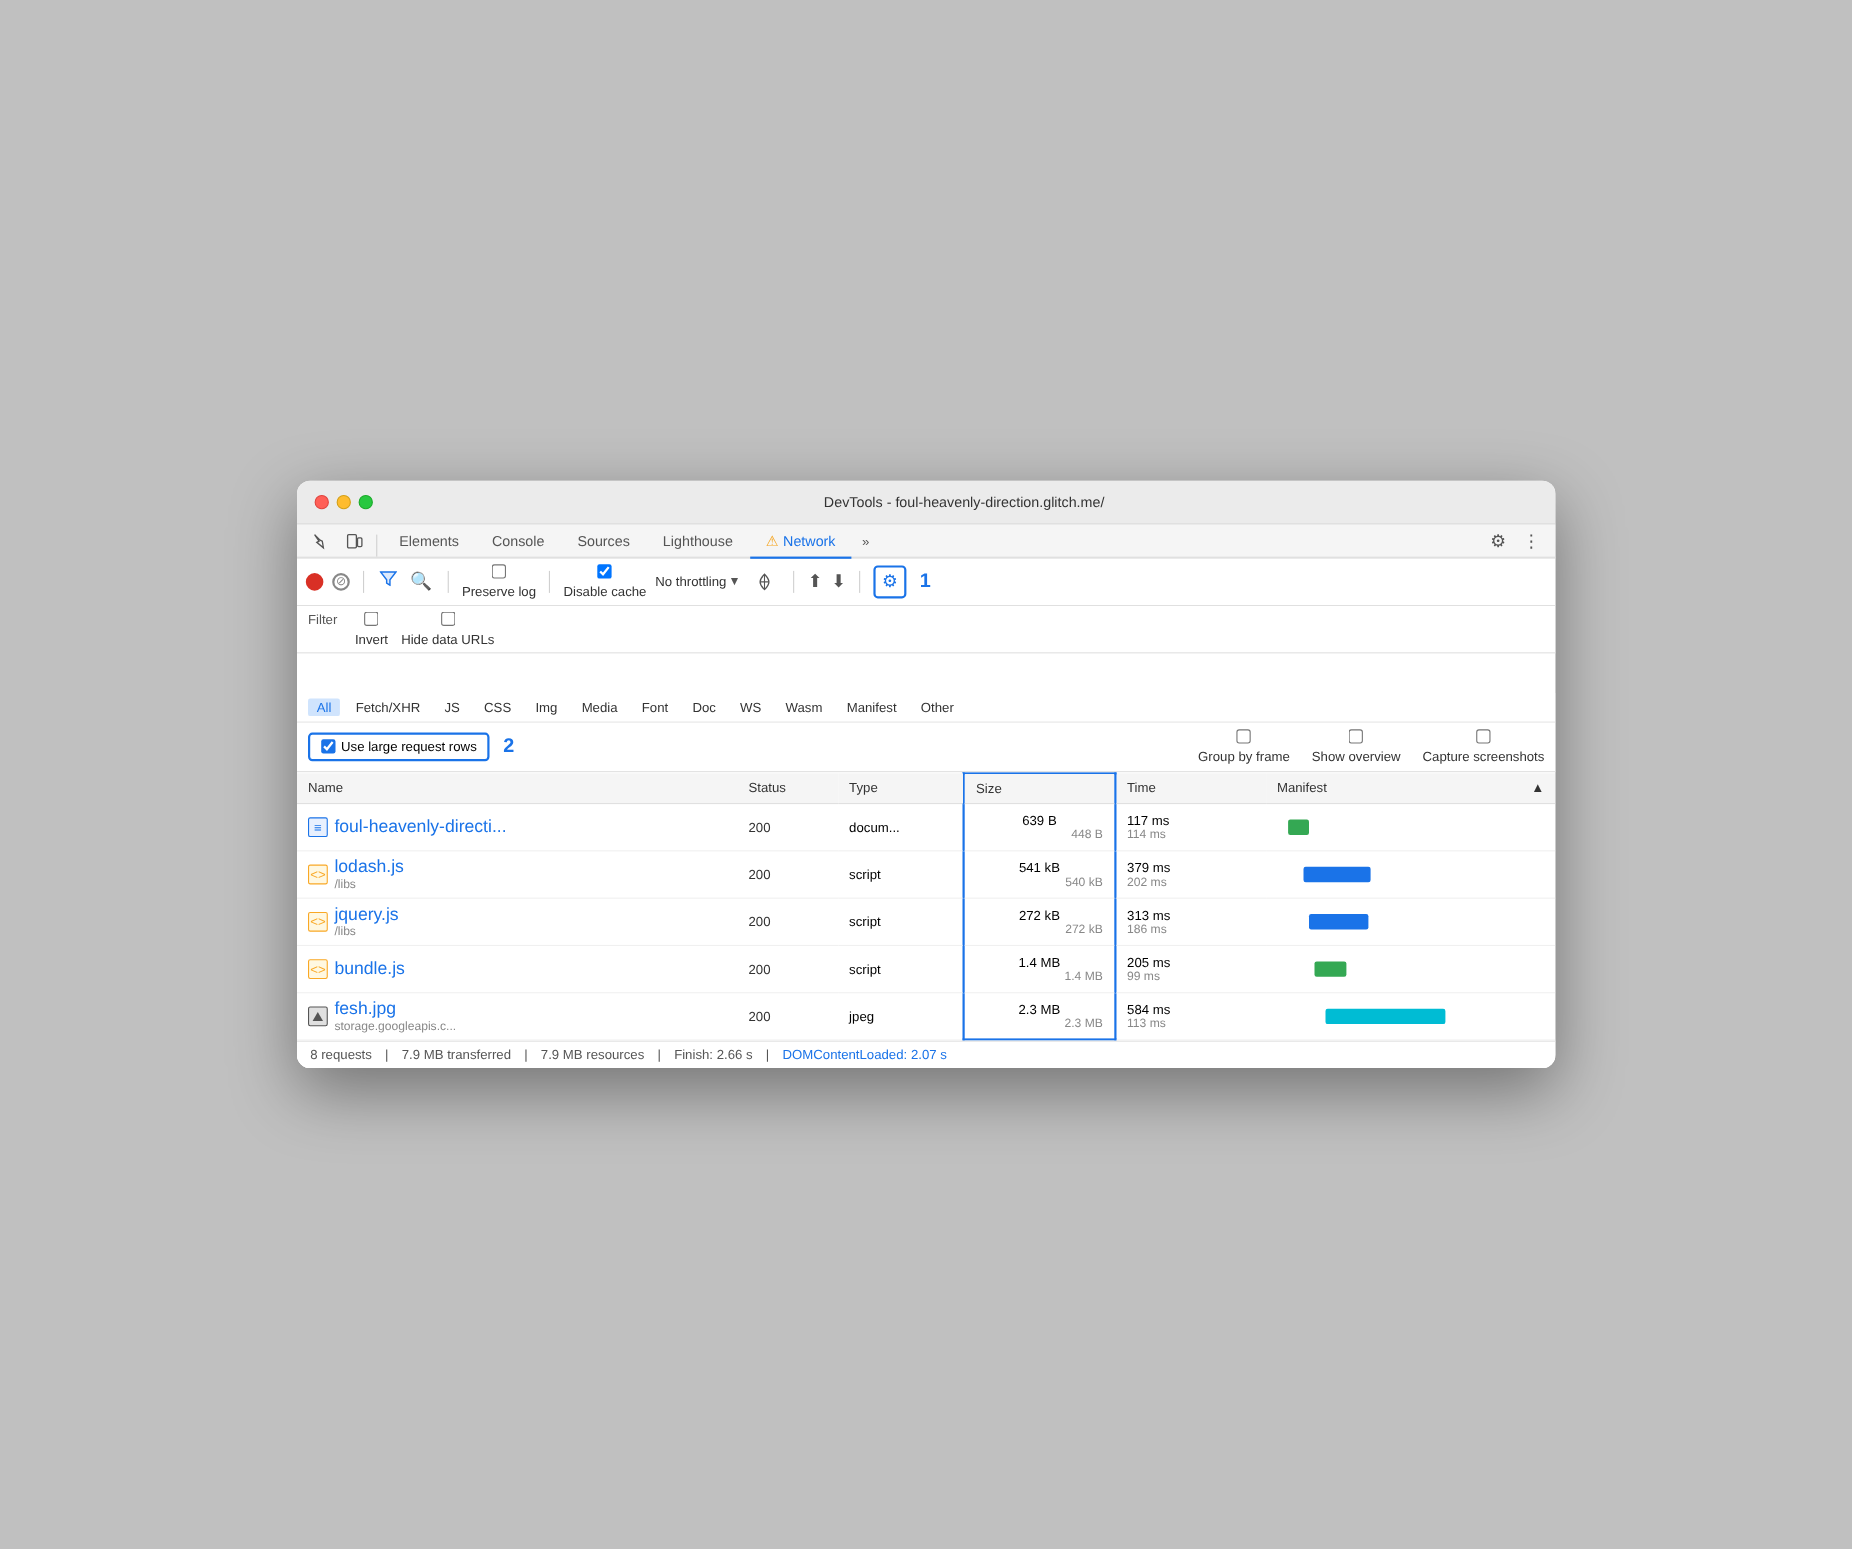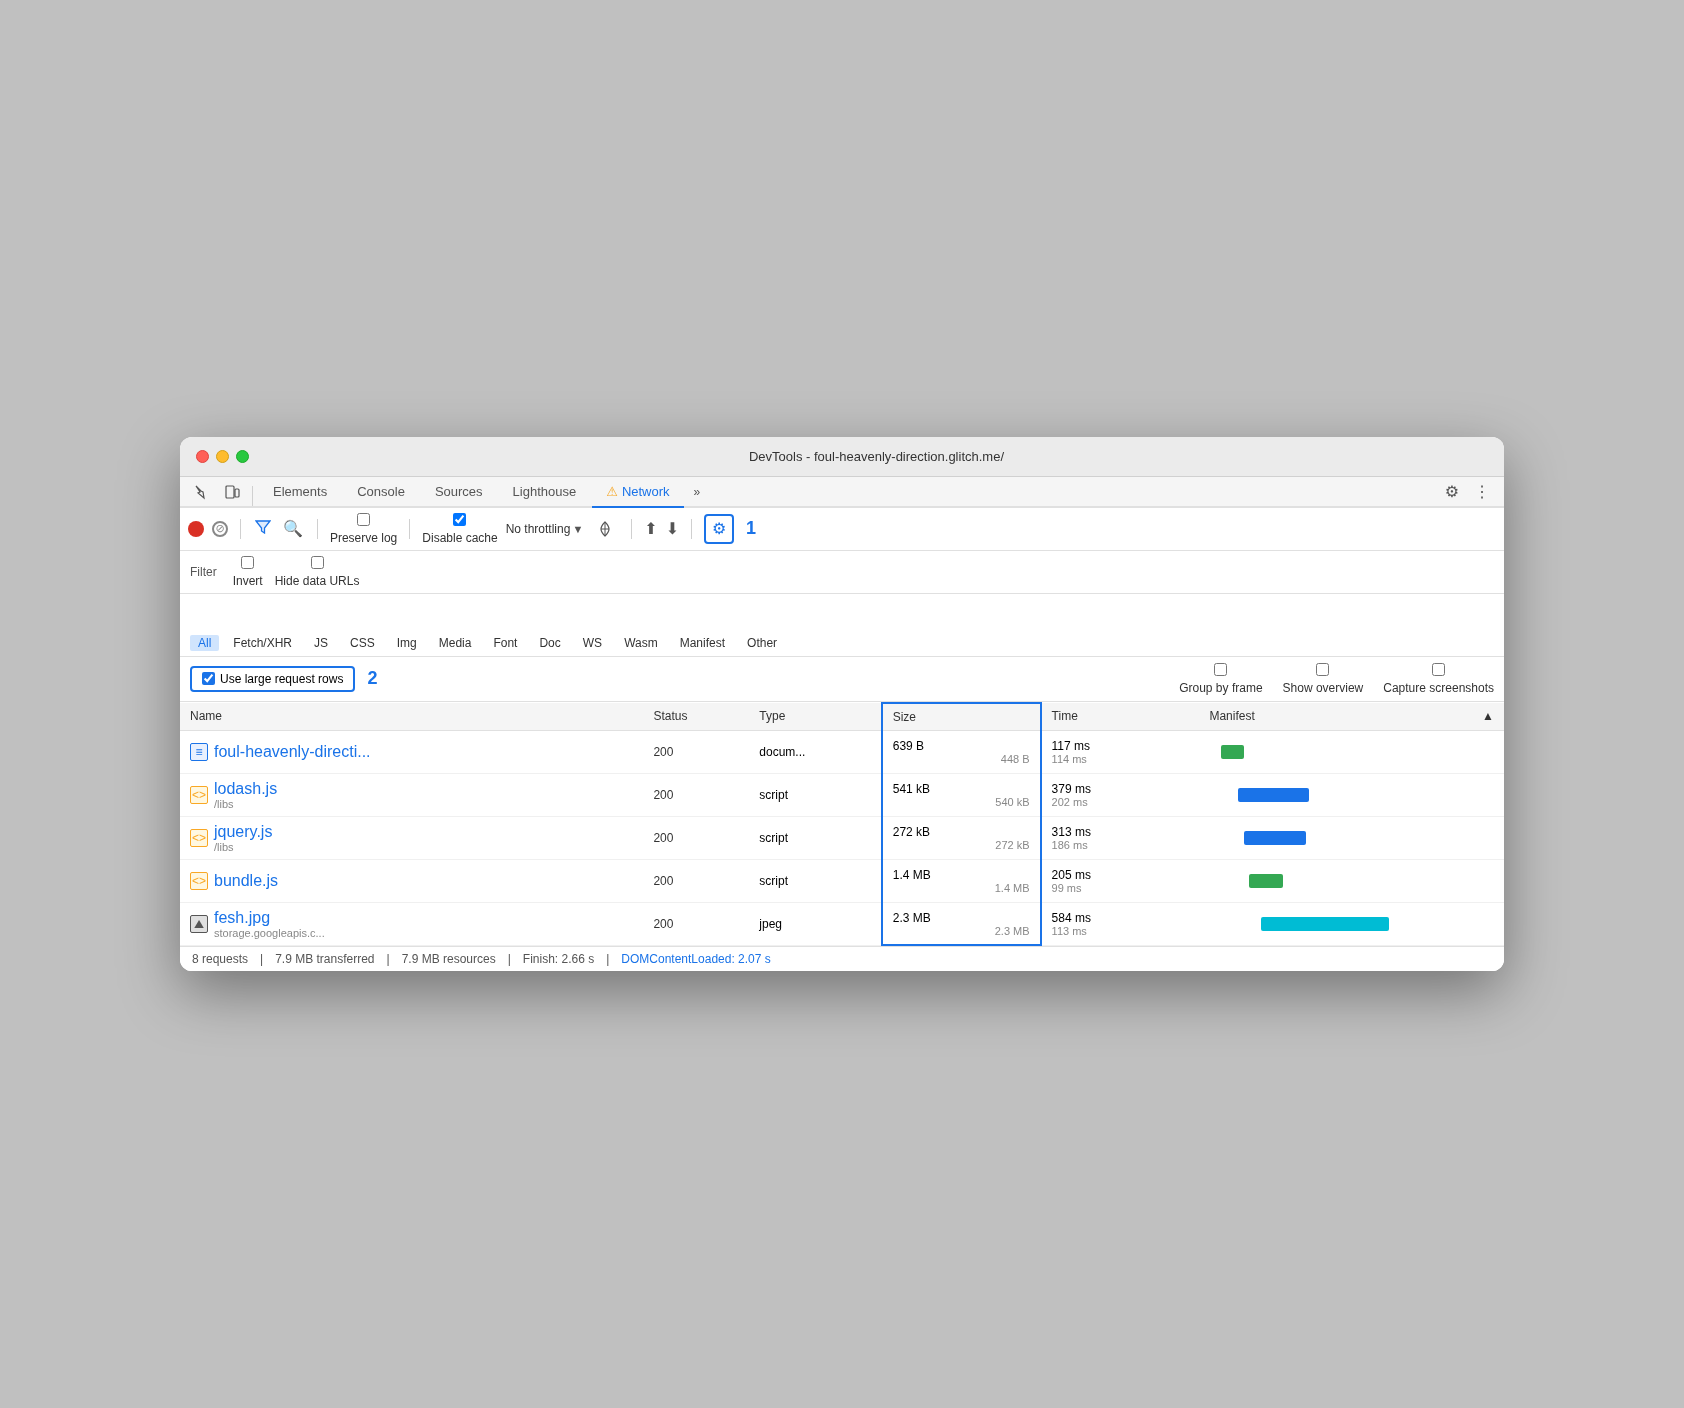--- a/index.html
+++ b/index.html
@@ -5,21 +5,21 @@
     * { box-sizing: border-box; margin: 0; padding: 0; }
     body {
       background: #c0c0c0;
       display: flex;
       justify-content: center;
       align-items: center;
       min-height: 100vh;
       font-family: -apple-system, BlinkMacSystemFont, 'Segoe UI', sans-serif;
     }
     .window {
-      width: 1324px;
+      width: 1144px;
       background: #ffffff;
       border-radius: 12px;
       box-shadow: 0 20px 60px rgba(0,0,0,0.4);
       overflow: hidden;
     }
     .title-bar {
       background: #ebebeb;
       border-bottom: 1px solid #d0d0d0;
       padding: 12px 16px;
       display: flex;
@@ -186,21 +186,20 @@
     }
     .badge-1 {
       color: #1a73e8;
       font-size: 18px;
       font-weight: bold;
       margin-left: 4px;
     }
     
     .filter-row {
       display: flex;
-      align-items: center;
       padding: 5px 10px;
       border-bottom: 1px solid #e0e0e0;
       background: #fff;
       gap: 16px;
       font-size: 12px;
     }
     .filter-label { color: #555; font-size: 12px; }
     .filter-options { display: flex; gap: 12px; align-items: center; }
     
     .type-filter-row {
@@ -289,21 +288,21 @@
       border-radius: 2px;
       display: flex;
       align-items: center;
       justify-content: center;
       font-size: 12px;
       flex-shrink: 0;
     }
     .name-main { color: #1a73e8; font-size: 16px; }
     .name-sub { color: #888; font-size: 11px; }
     .status-ok { color: #333; }
-    .size-main { display: block; text-align: left; }
+    .size-main { display: block; text-align: center; }
     .size-sub { display: block; text-align: right; color: #888; font-size: 11px; }
     .time-main { display: block; }
     .time-sub { display: block; color: #888; font-size: 11px; }
     
     .waterfall-cell { position: relative; height: 40px; min-width: 120px; }
     .wf-bar {
       position: absolute;
       height: 14px;
       top: 50%;
       transform: translateY(-50%);

